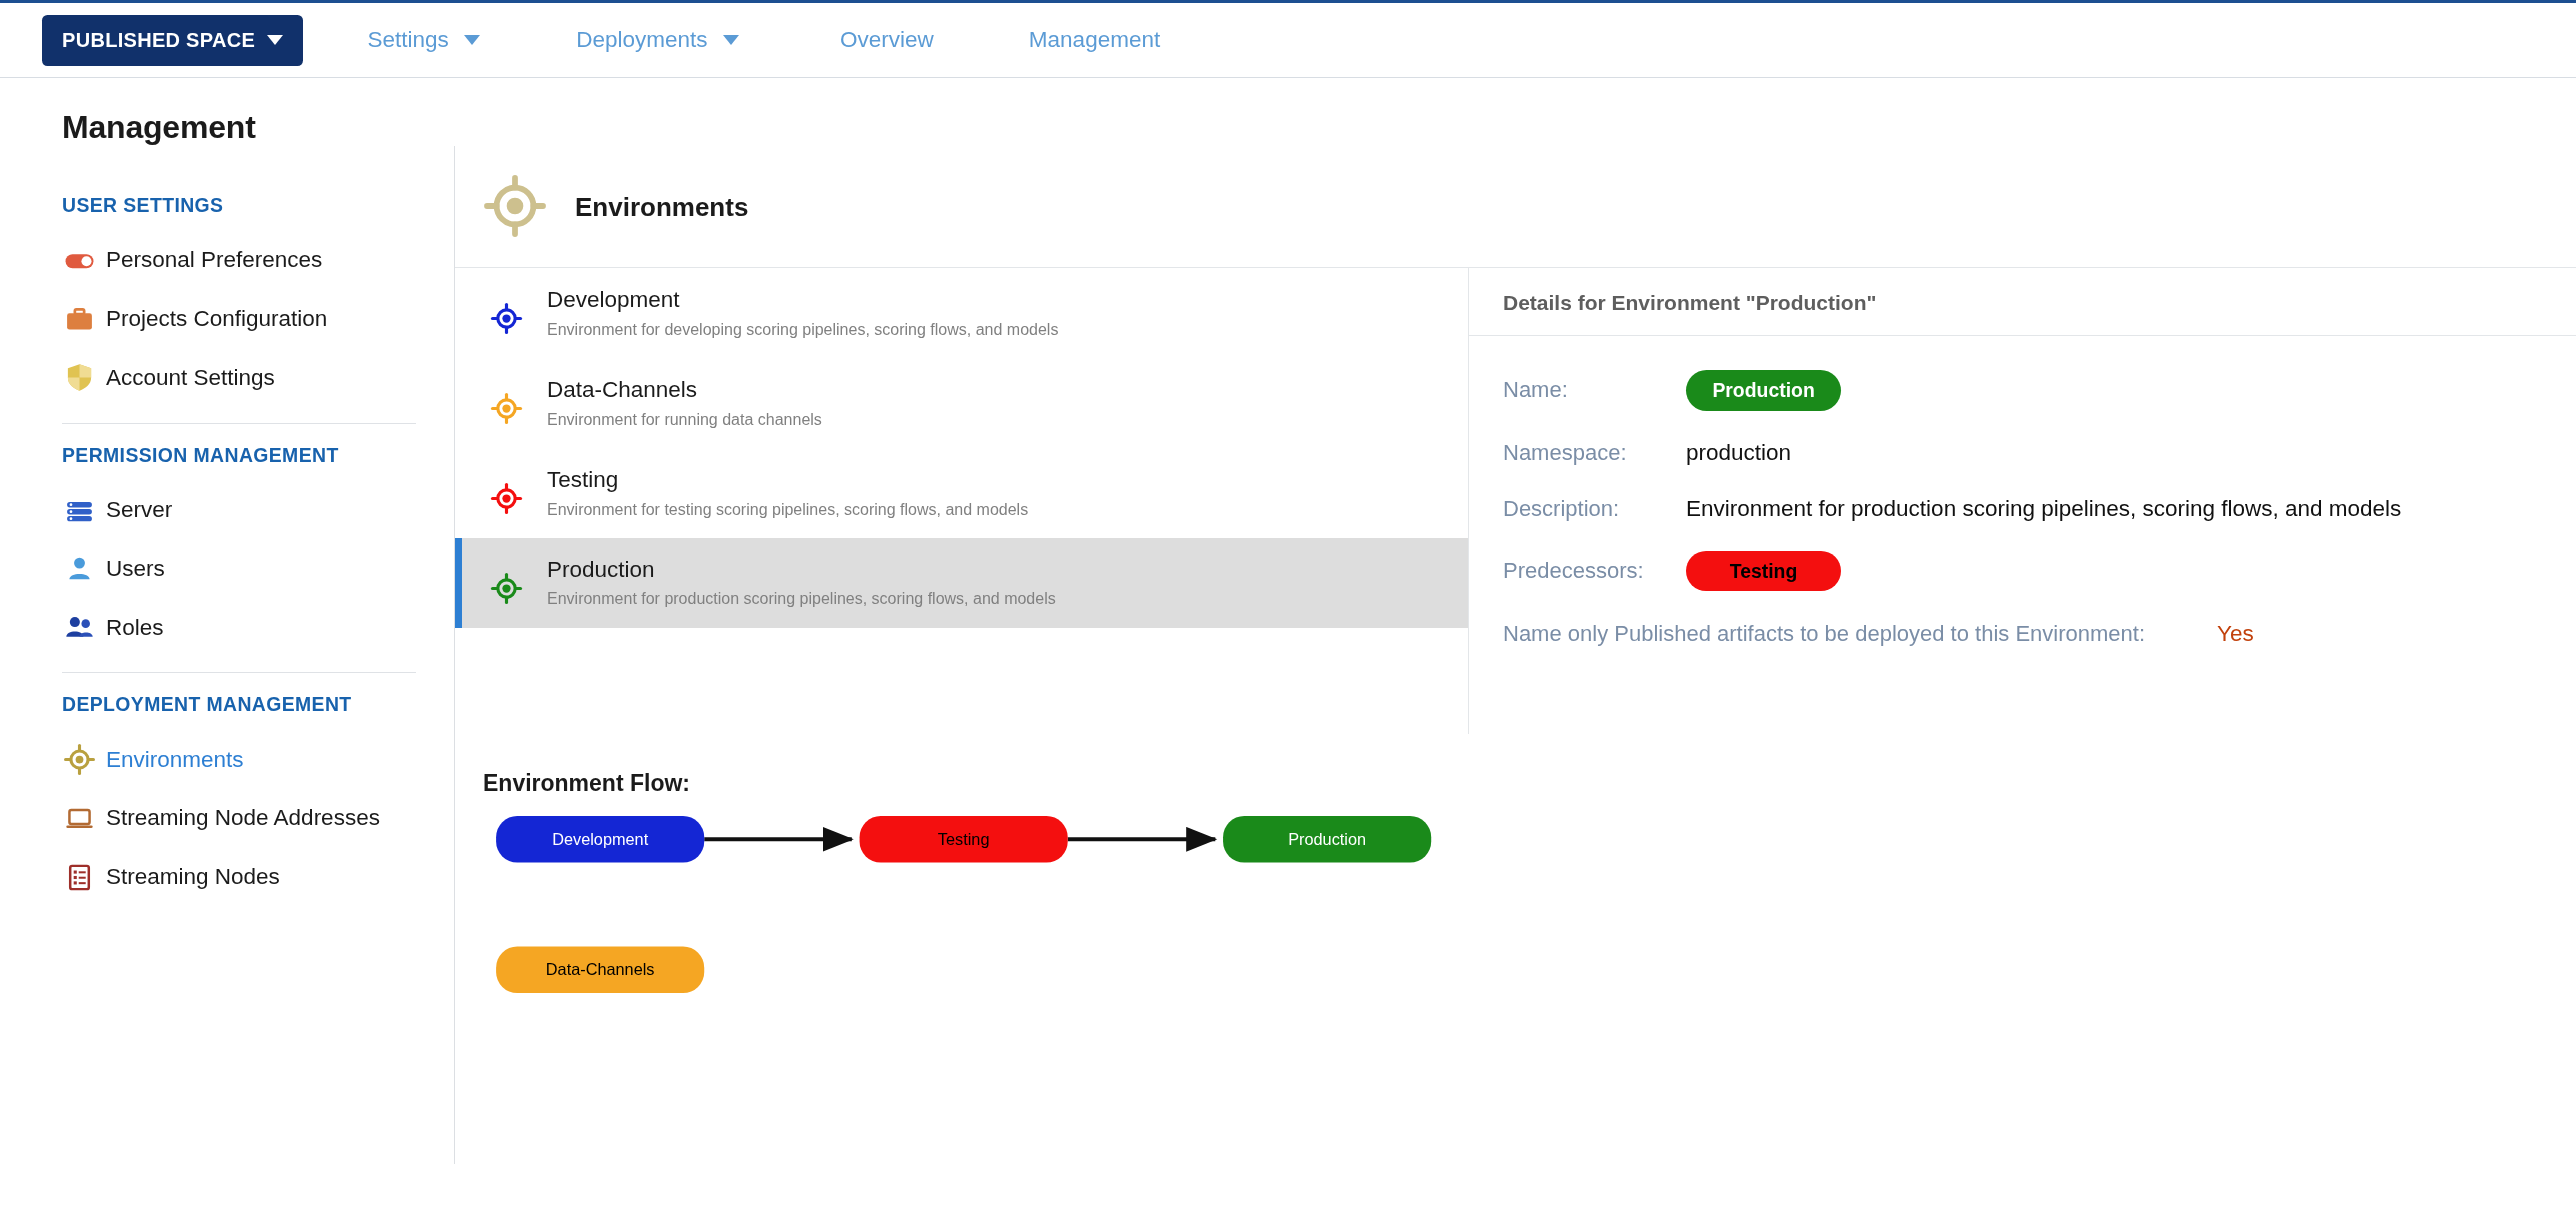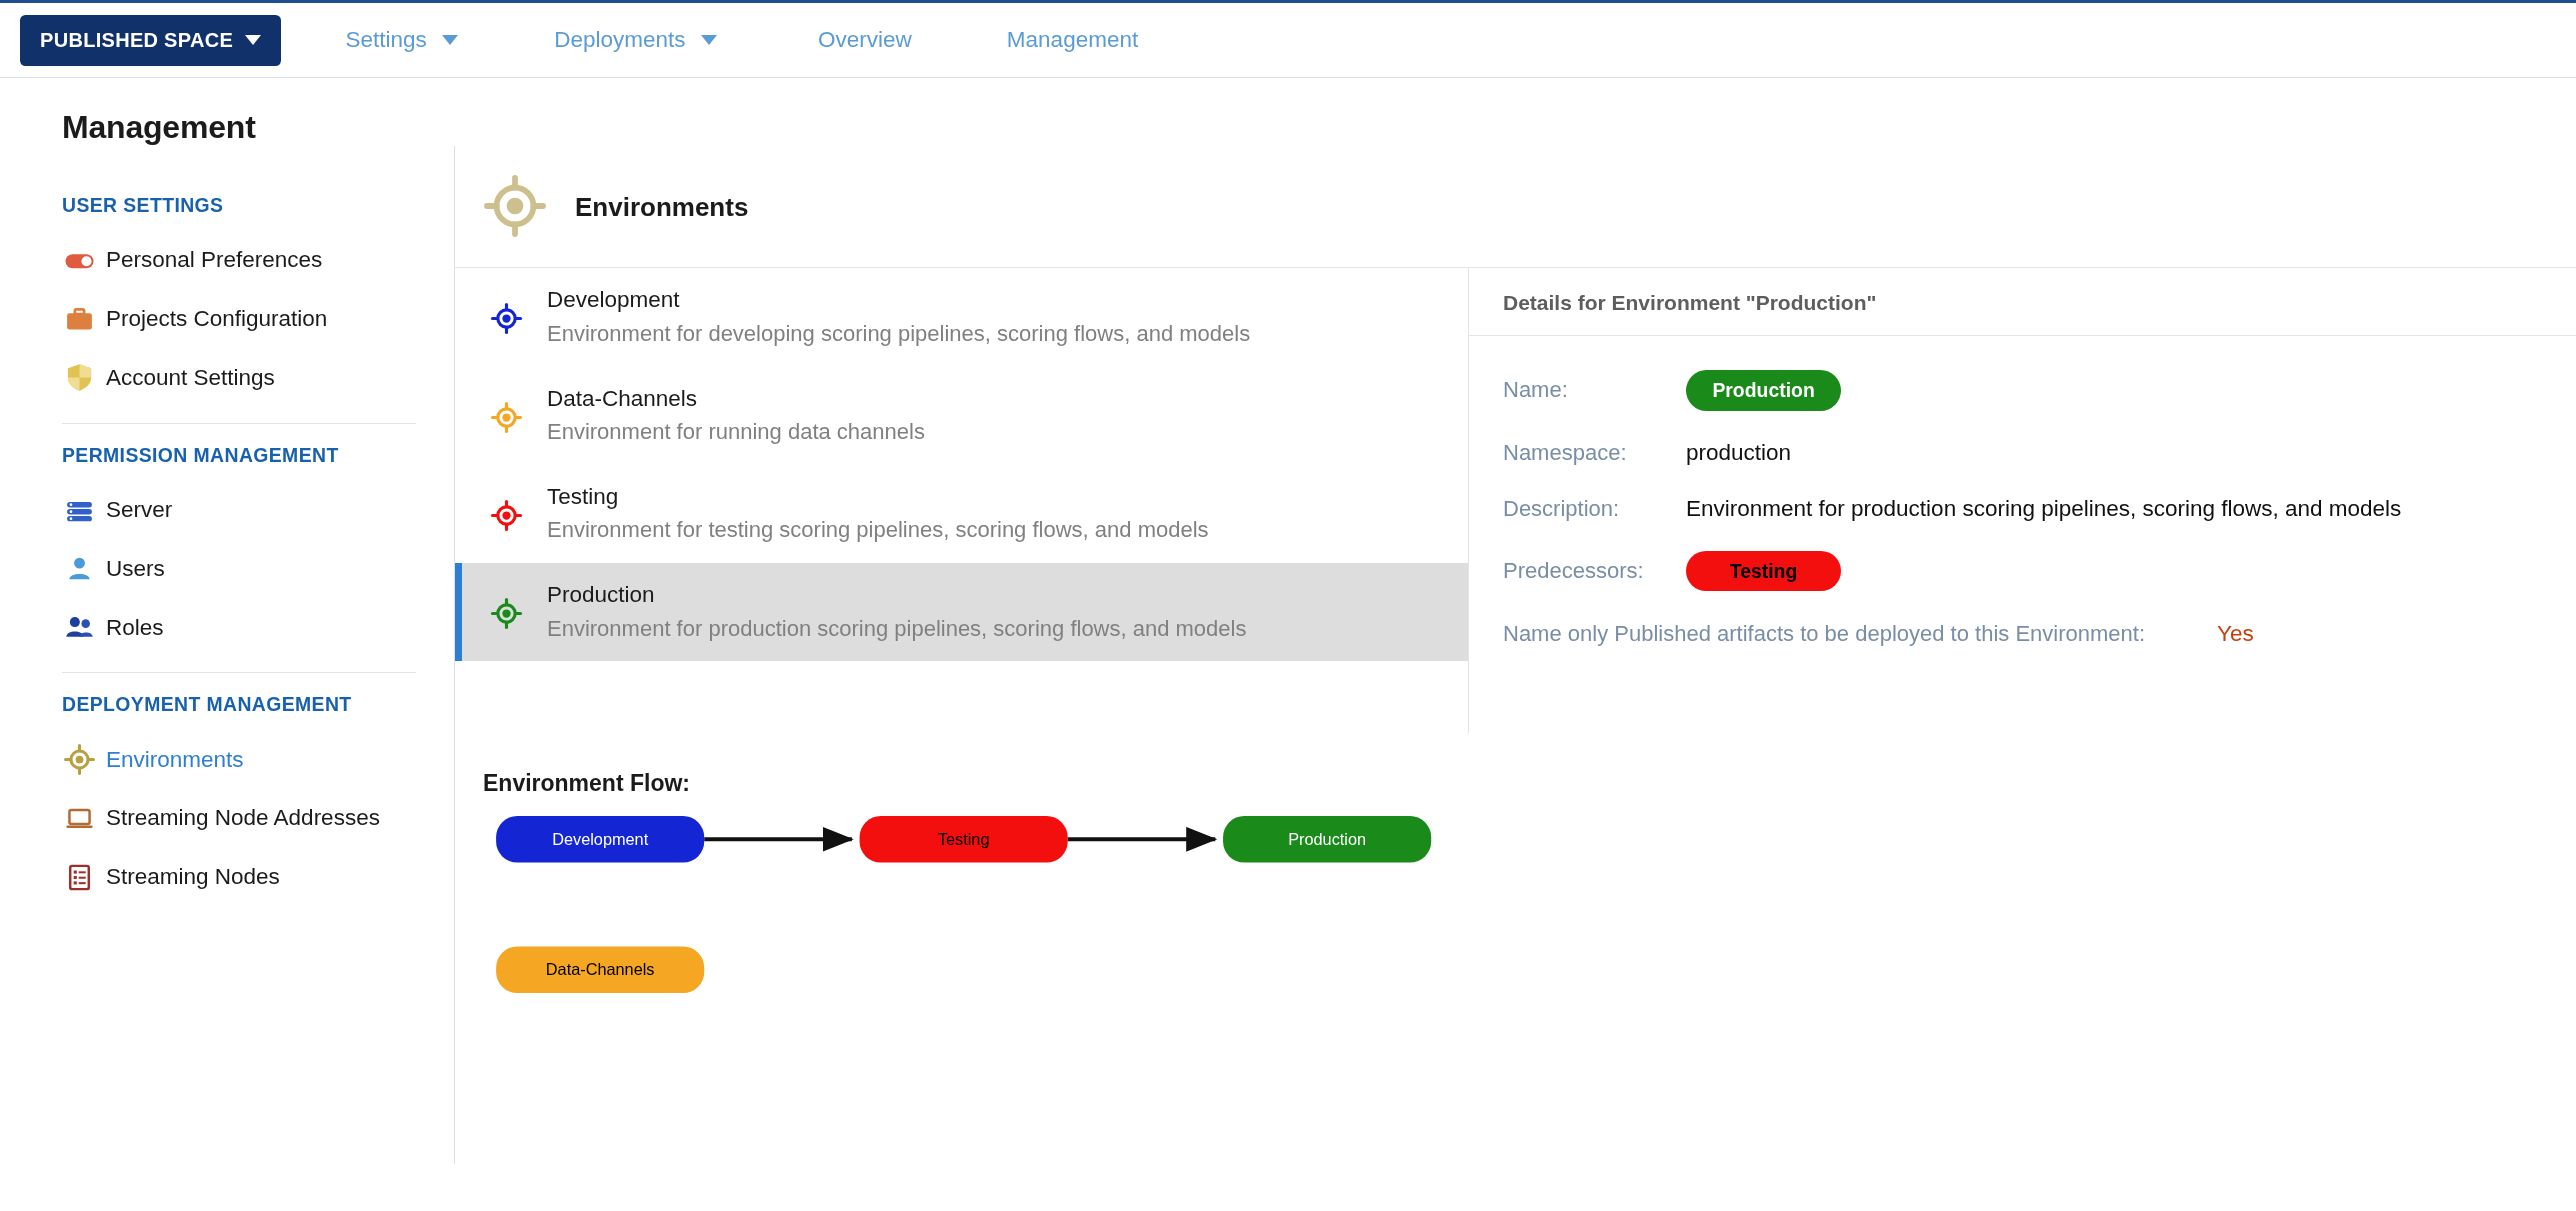--- a/index.html
+++ b/index.html
@@ -27,20 +27,21 @@
     font-size: 20px;
     font-weight: bold;
     letter-spacing: 0.3px;
     padding: 14px 20px;
     border-radius: 5.4px;
     display: flex;
     align-items: center;
     gap: 12.4px;
     cursor: pointer;
     white-space: nowrap;
+    margin-left: 22px;
   }
   .caret-w {
     width: 0; height: 0;
     border-left: 8.6px solid transparent;
     border-right: 8.6px solid transparent;
     border-top: 10px solid #ffffff;
     display: inline-block;
   }
   .caret-b {
     width: 0; height: 0;
@@ -128,21 +129,21 @@
     display: flex;
     align-items: flex-start;
     gap: 23px;
     padding: 17px 0 17px 28px;
     border-left: 7px solid transparent;
     cursor: pointer;
   }
   .env-row.sel { background: #dddddd; border-left-color: #2d7fd3; }
   .env-row-ico { margin-top: 17px; flex: 0 0 34px; }
   .env-name { font-size: 22.5px; color: #1b1b1b; line-height: 1.35; }
-  .env-desc { font-size: 22px; color: #808080; line-height: 1.4; margin-top: 3.1px; }
+  .env-desc { font-size: 16px; color: #808080; line-height: 1.4; margin-top: 3.1px; }
 
   
   .details { flex: 1; min-width: 0; }
   .details-head {
     font-size: 21px;
     font-weight: bold;
     color: #5e5e5e;
     padding: 23px 0 20px 34px;
     border-bottom: 0.8px solid #e3e6e9;
   }

